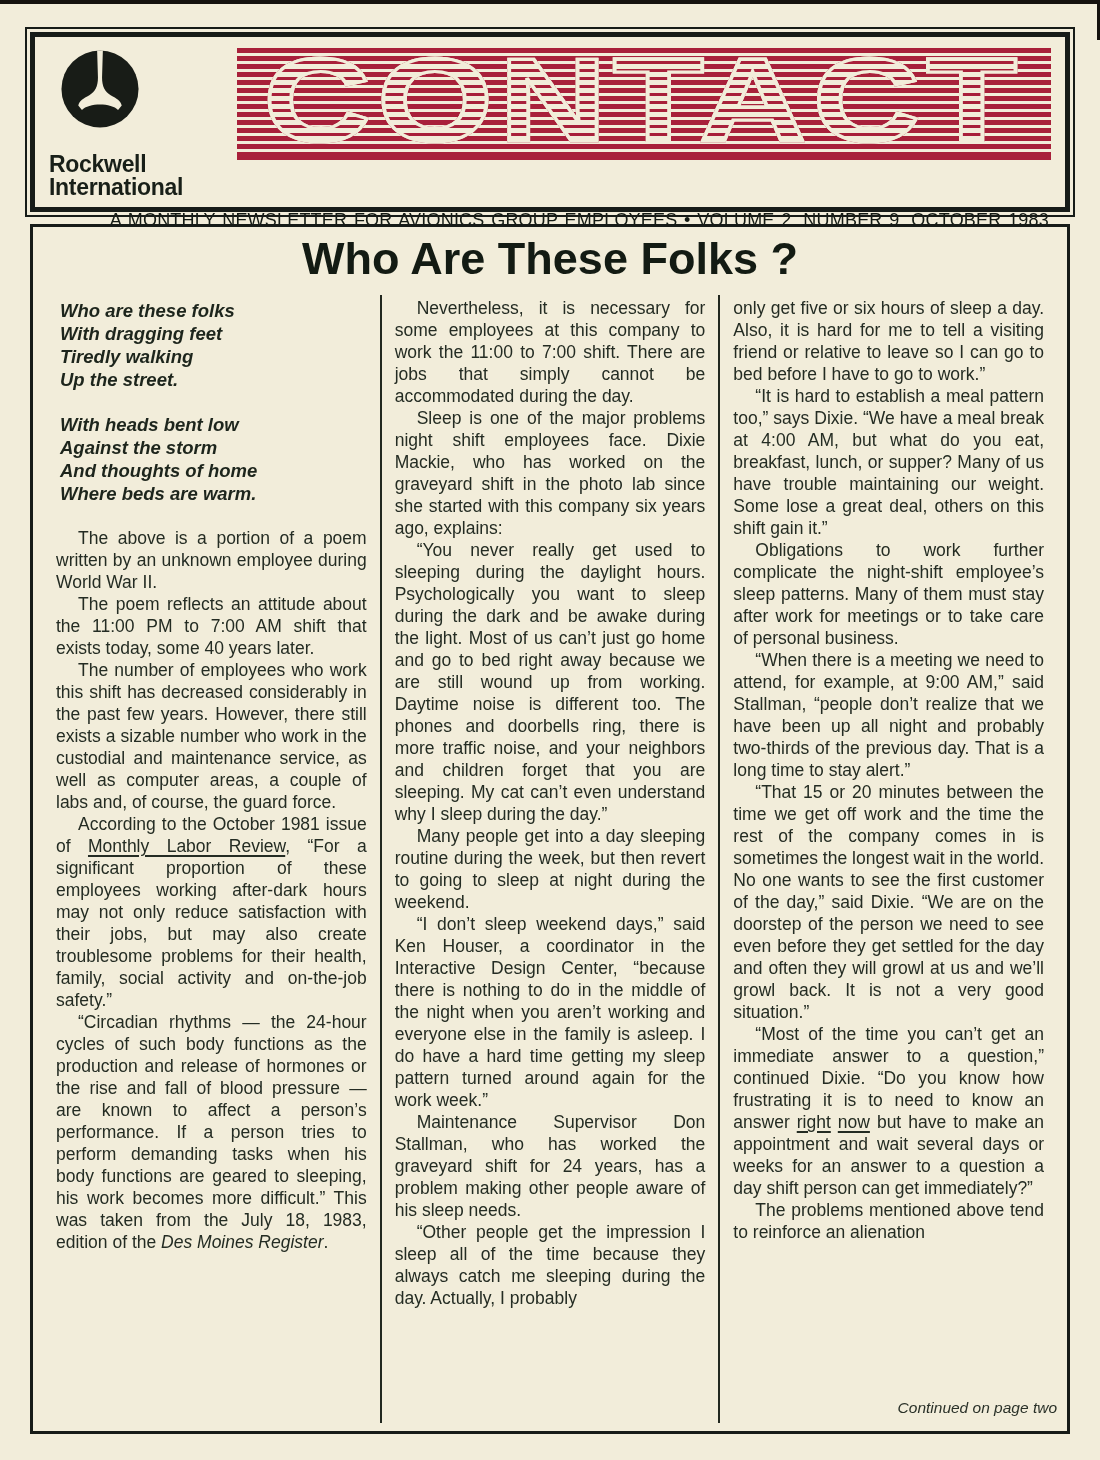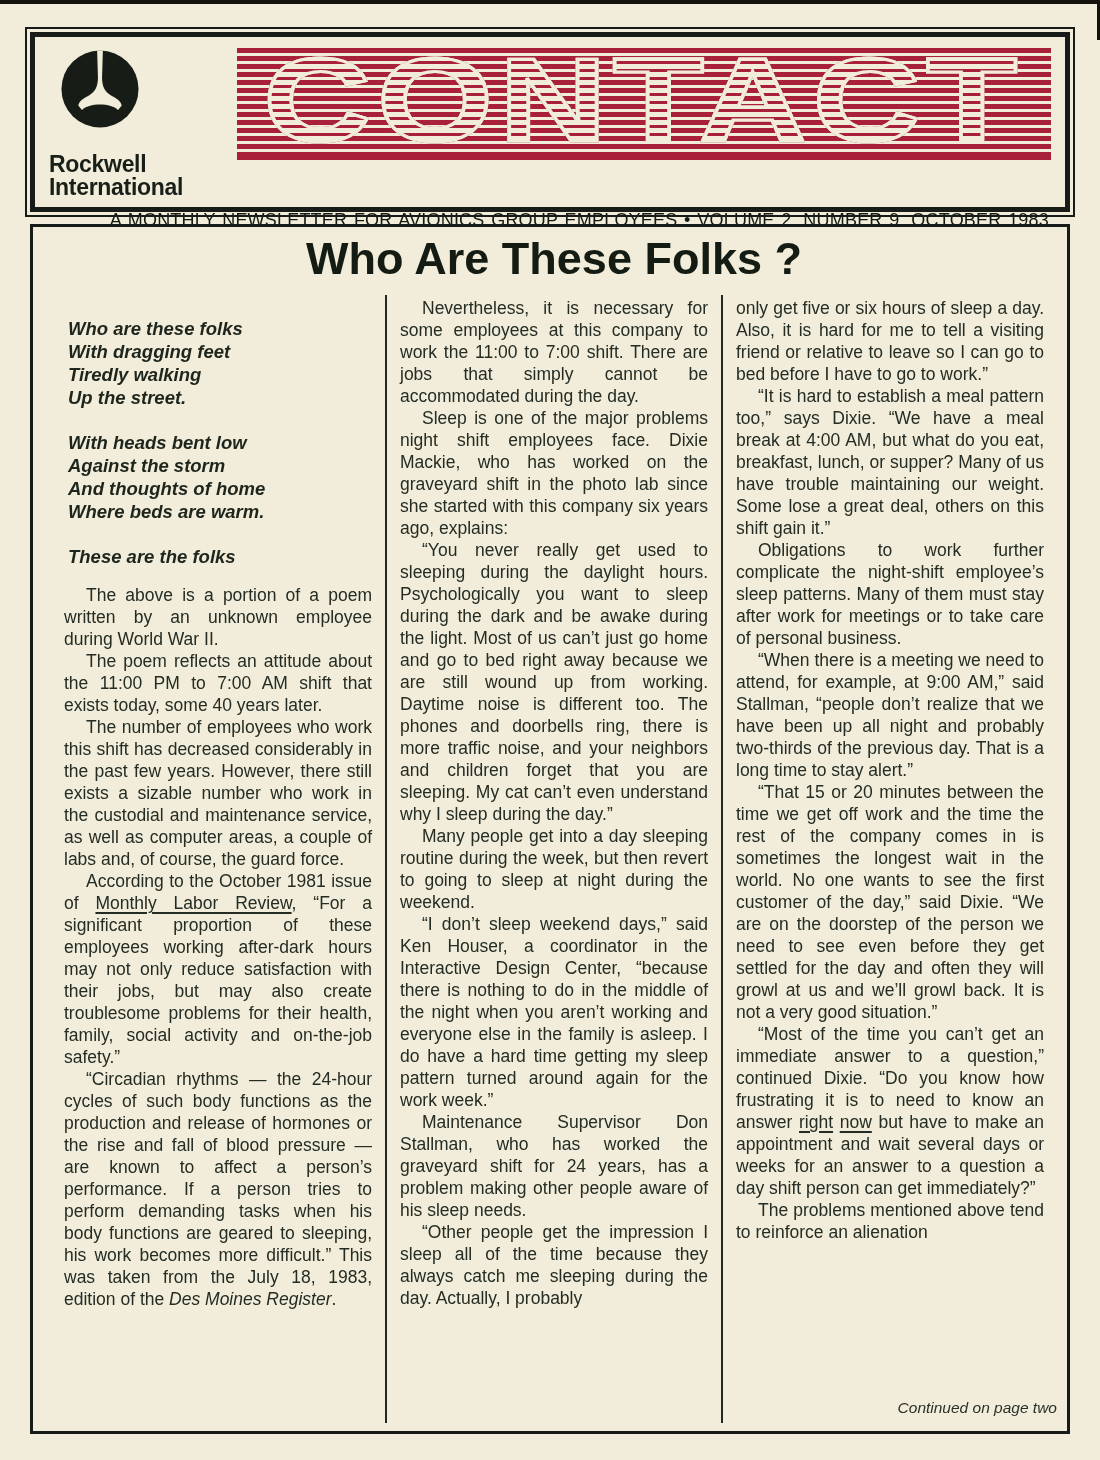--- a/index.html
+++ b/index.html
@@ -76,21 +76,21 @@
     color:#131a13;
     padding:10px 2px 2px 2px;
     white-space:nowrap;
     text-align:right;
   }
 
   
   .article-box{
     position:absolute;left:30px;top:224px;width:1040px;height:1210px;
     border:3px solid var(--line);
-    padding:4px 0 0 8px;
+    padding:4px 0 0 0;
     background:var(--paper);
   }
   .article-title{
     text-align:center;
     font-size:45px;font-weight:800;letter-spacing:0px;
     color:#131b13;
     margin-top:2px;
   }
   .columns{
     display:flex;
@@ -100,21 +100,21 @@
     overflow:hidden;
   }
   .col{
     flex:1 1 0;
     padding:2px 13px 0 13px;
     overflow:hidden;
     position:relative;
   }
   .col + .col{border-left:2px solid #22281f;}
 
-  .poem{margin:20px 0 16px 4px;}
+  .poem{margin:2px 0 16px 4px;}
   .stanza + .stanza{margin-top:22px;}
   .poem-line{
     font-weight:bold;font-style:italic;
     font-size:18.5px;line-height:23px;
     color:#1d251c;
   }
   .paras p{
     font-size:17.5px;line-height:22px;
     text-align:justify;
     text-indent:22px;
@@ -168,21 +168,20 @@
             <div class="poem-line">Tiredly walking</div>
             <div class="poem-line">Up the street.</div>
           </div>
           <div class="stanza">
             <div class="poem-line">With heads bent low</div>
             <div class="poem-line">Against the storm</div>
             <div class="poem-line">And thoughts of home</div>
             <div class="poem-line">Where beds are warm.</div>
           </div>
           <div class="stanza">
-            <div class="poem-line">These are the folks</div>
           </div>
         </div>
       <div class="paras">
           <p>The above is a portion of a poem written by an unknown employee during World War II.</p>
           <p>The poem reflects an attitude about the 11:00 PM to 7:00 AM shift that exists today, some 40 years later.</p>
           <p>The number of employees who work this shift has decreased considerably in the past few years. However, there still exists a sizable number who work in the custodial and maintenance service, as well as computer areas, a couple of labs and, of course, the guard force.</p>
           <p>According to the October 1981 issue of <u>Monthly Labor Review</u>, “For a significant proportion of these employees working after-dark hours may not only reduce satisfaction with their jobs, but may also create troublesome problems for their health, family, social activity and on-the-job safety.”</p>
           <p>“Circadian rhythms — the 24-hour cycles of such body functions as the production and release of hormones or the rise and fall of blood pressure — are known to affect a person’s performance. If a person tries to perform demanding tasks when his body functions are geared to sleeping, his work becomes more difficult.” This was taken from the July 18, 1983, edition of the <i>Des Moines Register</i>.</p>
         </div>
     </div>

